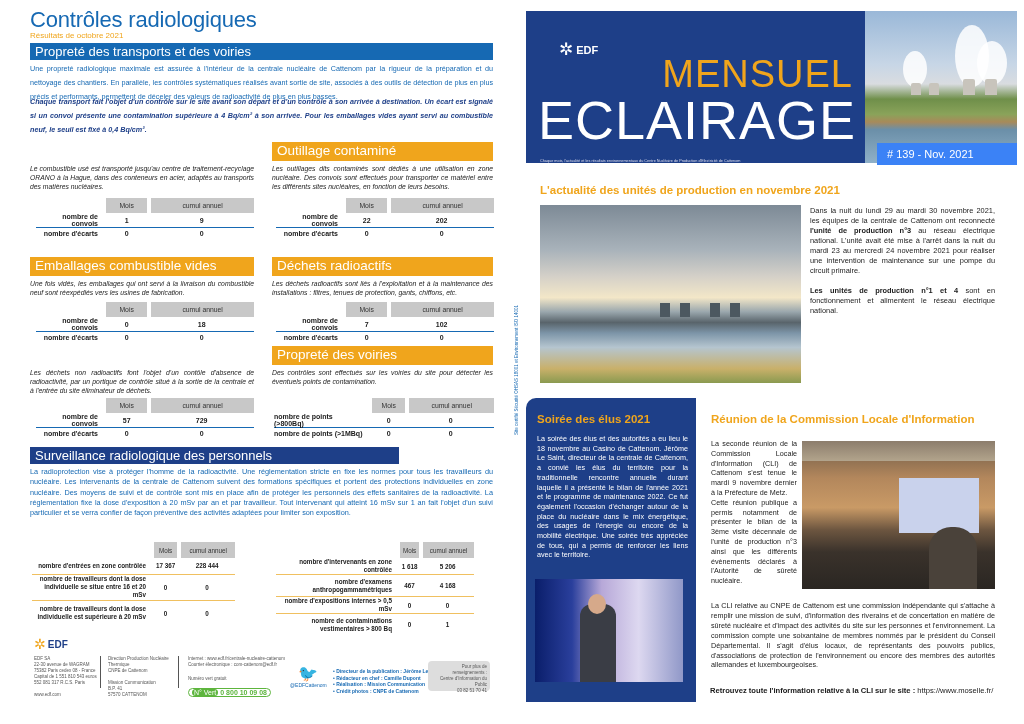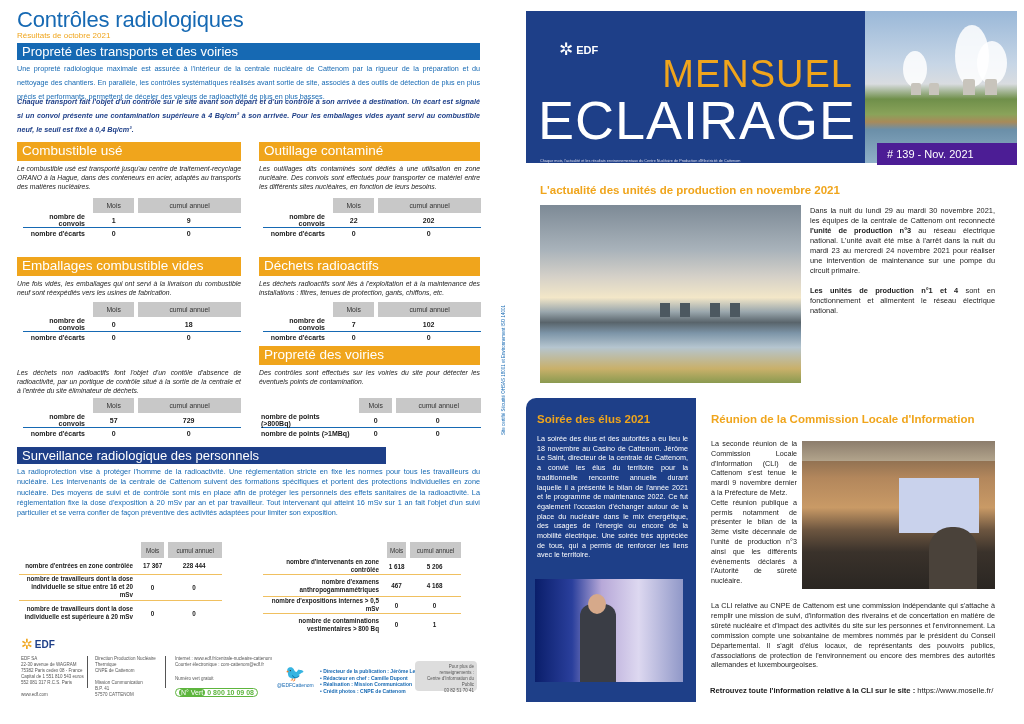--- a/index.html
+++ b/index.html
@@ -1,19 +1,19 @@
 <!DOCTYPE html>
 <html><head>
 <meta charset="utf-8">
 <style>
 *{box-sizing:border-box;margin:0;padding:0}
 html,body{width:1024px;height:724px;background:#fff;overflow:hidden}
 body{font-family:"Liberation Sans",sans-serif;color:#1a1a1a;position:relative}
 .page{position:absolute;top:0;height:724px}
-#left{left:3px;width:512px}
+#left{left:16px;width:512px}
 #right{left:512px;width:512px}
 
 
 .title{position:absolute;left:14px;top:7px;font-size:22px;color:#1669b3;letter-spacing:-0.2px}
 .subtitle{position:absolute;left:14px;top:31px;font-size:8px;color:#f0a51c}
 .bar-blue{position:absolute;left:14px;width:463px;height:17px;background:#1669b3;color:#fff;font-size:13px;padding:1px 0 0 5px}
 .bar-navy{position:absolute;left:14px;width:369px;height:17px;background:#1e3f88;color:#fff;font-size:13px;padding:1px 0 0 5px}
 .para-blue{position:absolute;left:14px;width:463px;font-size:7.2px;line-height:14px;color:#1669b3;text-align:justify}
 .para-blue.it{font-style:italic;font-weight:bold;color:#1e3f88}
 .bar-orange{position:absolute;height:19px;background:#f0a51c;color:#fff;font-size:13.5px;padding:1px 0 0 5px}
@@ -45,21 +45,21 @@
 .masthead{position:absolute;left:14px;top:11px;width:339px;height:152px;background:#1e3f88}
 .mast-photo{position:absolute;left:353px;top:11px;width:152px;height:152px;background:linear-gradient(180deg,#9ab8d8 0%,#c7d6e6 35%,#d9dce0 48%,#6f8f4a 58%,#8aa35a 68%,#a88a5a 73%,#6b8fa8 78%,#8fb0c8 100%)}
 .tower{position:absolute;bottom:68px;background:#c8c4bc;border-radius:2px 2px 0 0}
 .steam{position:absolute;background:#fff;border-radius:50%;opacity:.85}
 .mast-edf{position:absolute;left:33px;top:28px;display:flex;align-items:center;gap:3px;color:#fff}
 .mast-edf .sw{font-size:17px}
 .mast-edf .tx{font-weight:bold;font-size:11px}
 .mensuel{position:absolute;right:12px;top:42px;font-size:38px;color:#f0a51c;letter-spacing:1px}
 .eclairage{position:absolute;left:12px;top:82px;font-size:54px;color:#fff;letter-spacing:1px;line-height:54px}
 .mast-tag{position:absolute;left:14px;top:148px;font-size:3.8px;color:#dde}
-.issue{position:absolute;left:365px;top:143px;width:140px;height:22px;background:#4c1d95;color:#fff;font-size:11px;padding:5px 0 16px 10px}
+.issue{position:absolute;left:365px;top:143px;width:140px;height:22px;background:#3b82f6;color:#fff;font-size:11px;padding:5px 0 16px 10px}
 .r-title{position:absolute;color:#f0a51c;font-weight:bold;font-size:11.5px}
 .photo-cloud{position:absolute;left:28px;top:205px;width:261px;height:178px;background:linear-gradient(180deg,#7d8a96 0%,#a8b2ba 25%,#d4d0c8 40%,#f3e7c8 52%,#9aa7ad 60%,#59646b 66%,#7d95a8 72%,#b5c5cf 80%,#c9b06a 92%,#8a9a50 100%)}
 .photo-cloud .tw{position:absolute;bottom:66px;width:10px;height:14px;background:#4c5860}
 .body-txt{position:absolute;font-size:7.4px;line-height:10px;text-align:justify;color:#222}
 .body-txt b{font-weight:bold}
 .soiree{position:absolute;left:14px;top:398px;width:170px;height:304px;background:#1e3f88;border-radius:10px 0 0 0}
 .soiree h3{position:absolute;left:11px;top:15px;color:#f0a51c;font-size:11.5px}
 .soiree p{position:absolute;left:11px;top:36px;width:151px;font-size:7.2px;line-height:9.7px;color:#fff;text-align:justify}
 .soiree .ph{position:absolute;left:9px;top:181px;width:148px;height:103px;background:linear-gradient(90deg,#0a1e6a 0%,#2a3f9c 25%,#b7a8d8 45%,#ddd8f0 70%,#9098c8 100%)}
 .ph .man{position:absolute;left:45px;top:25px;width:36px;height:78px;background:#3a3d45;border-radius:12px 12px 0 0}
@@ -75,21 +75,20 @@
 <body>
 
 <div class="page" id="left">
   <div class="title">Contrôles radiologiques</div>
   <div class="subtitle">Résultats de octobre 2021</div>
 
   <div class="bar-blue" style="top:43px">Propreté des transports et des voiries</div>
   <div class="para-blue" style="top:62px">Une propreté radiologique maximale est assurée à l'intérieur de la centrale nucléaire de Cattenom par la rigueur de la préparation et du nettoyage des chantiers. En parallèle, les contrôles systématiques réalisés avant sortie de site, associés à des outils de détection de plus en plus précis et performants, permettent de déceler des valeurs de radioactivité de plus en plus basses.</div>
   <div class="para-blue it" style="top:95px">Chaque transport fait l'objet d'un contrôle sur le site avant son départ et d'un contrôle à son arrivée à destination. Un écart est signalé si un convoi présente une contamination supérieure à 4 Bq/cm² à son arrivée. Pour les emballages vides ayant servi au combustible neuf, le seuil est fixé à 0,4 Bq/cm².</div>
 
-  <div class="bar-orange" style="left:14px;top:142px;width:224px">Combustible usé</div>
   <div class="desc" style="left:14px;top:164px;width:224px">Le combustible usé est transporté jusqu'au centre de traitement-recyclage ORANO à la Hague, dans des conteneurs en acier, adaptés au transports des matières nucléaires.</div>
   <table class="st" style="left:18px;top:198px;width:220px">
     <tbody>
         <tr>
           <th style="background:none;width:68px"></th>
           <th>Mois</th>
           <th>cumul annuel</th>
         </tr>
     <tr class="r1">
           <td class="lab">nombre de convois</td>

